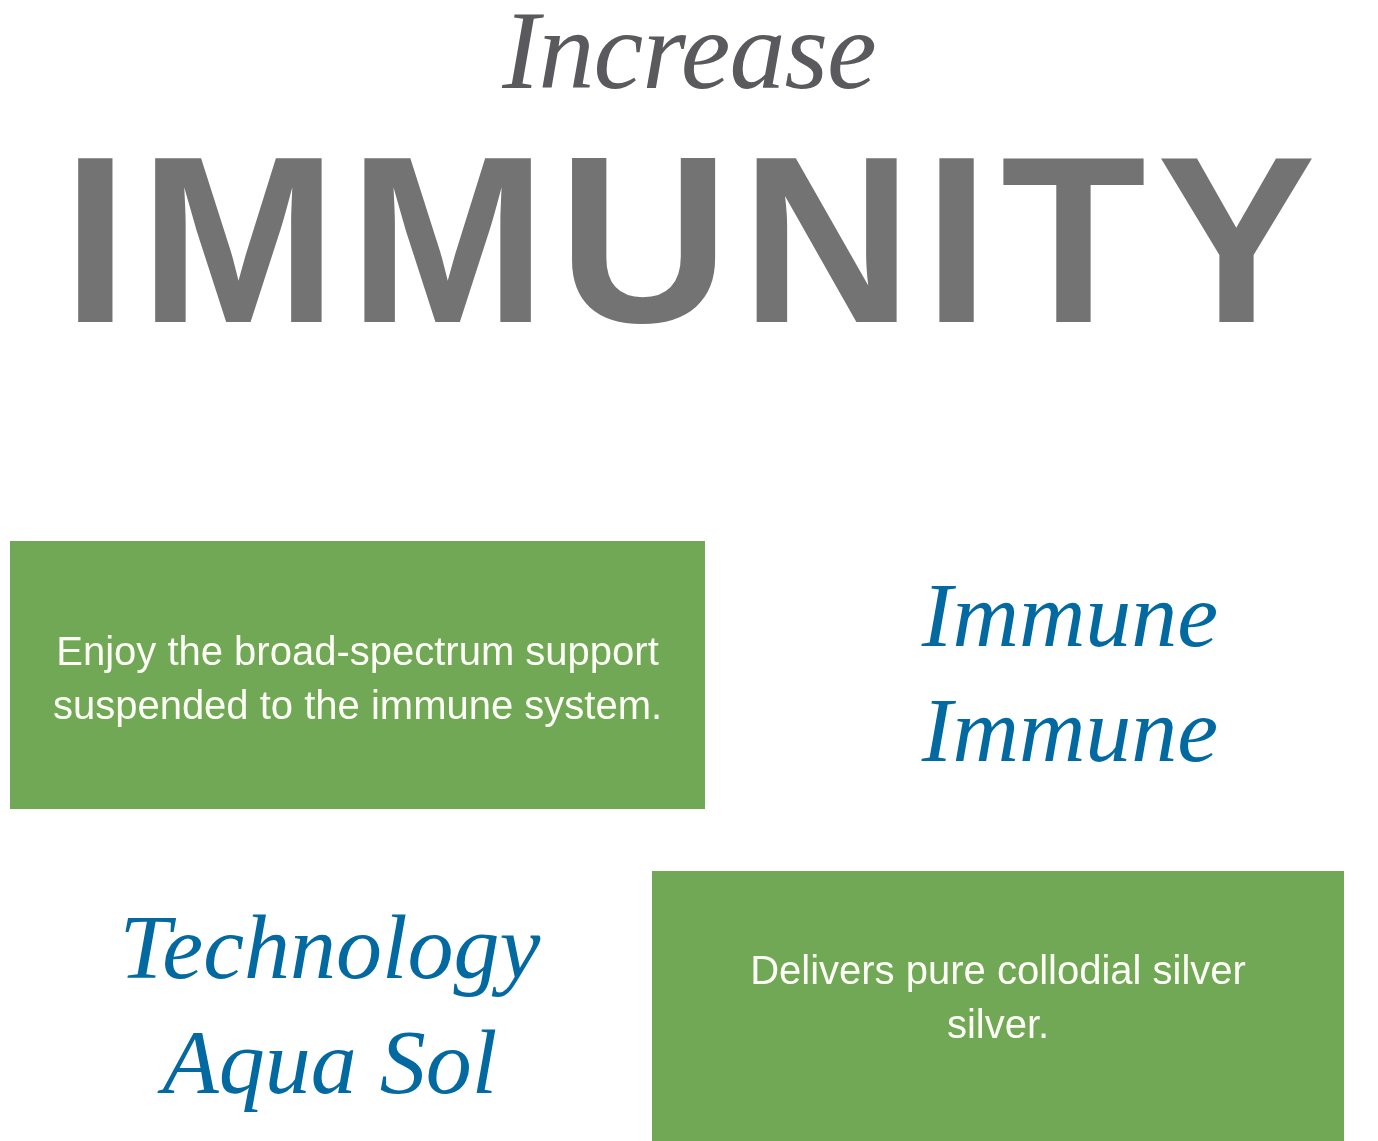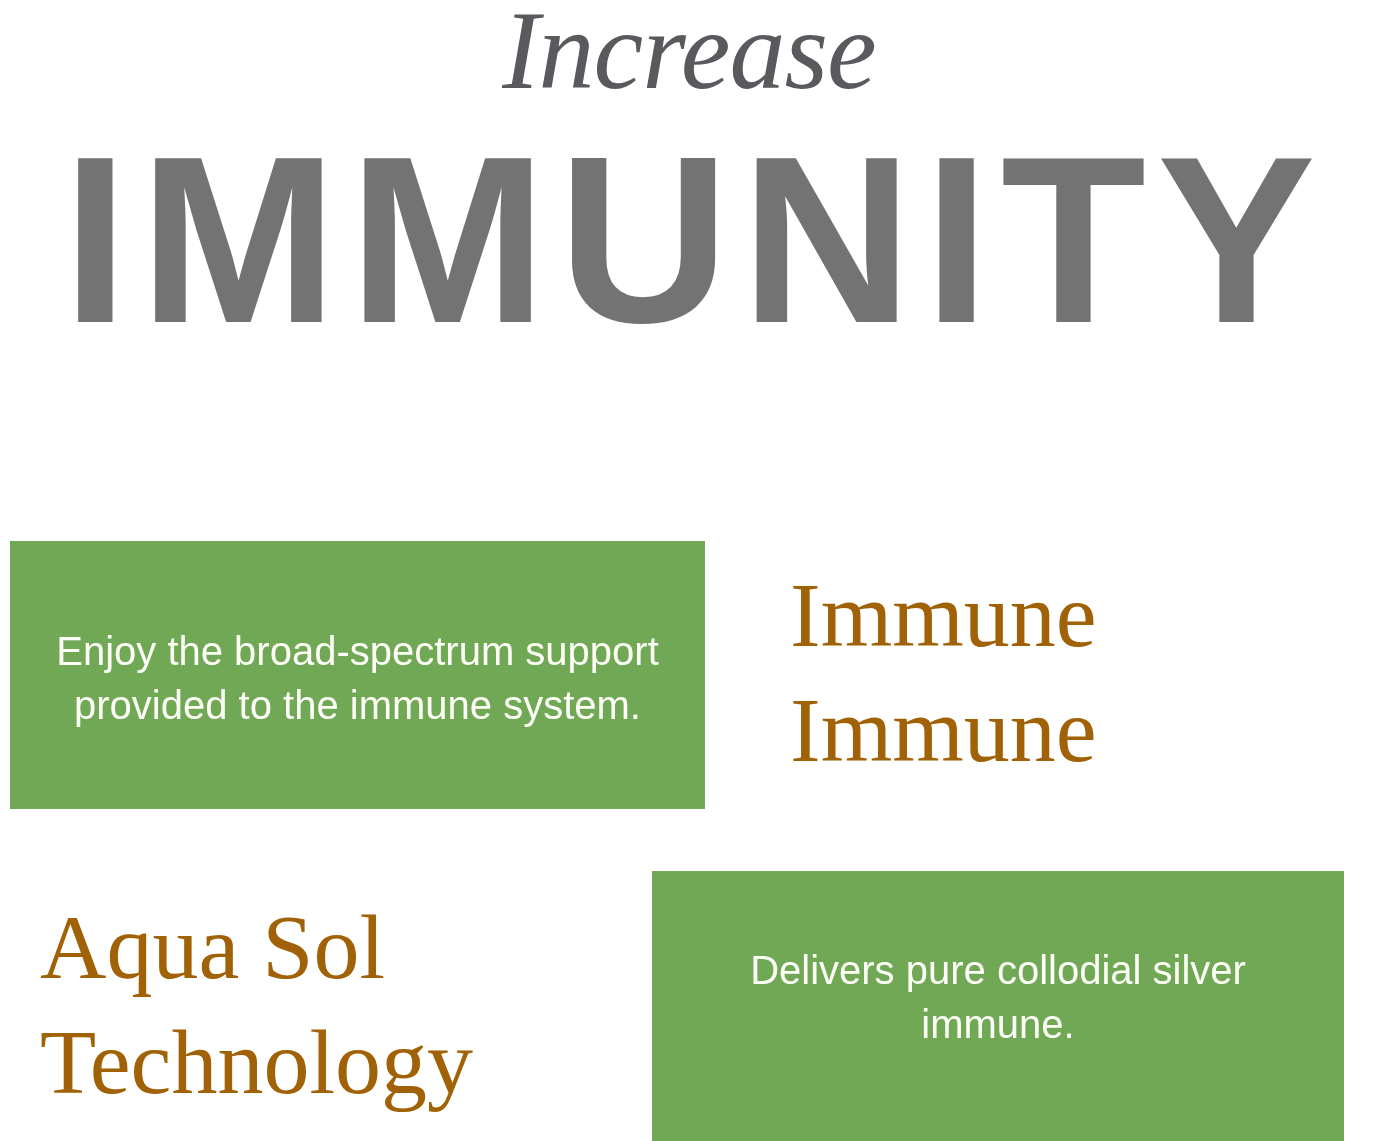--- a/index.html
+++ b/index.html
@@ -90,23 +90,24 @@
   #box-silver .box-text {
     font-size: 40px;
     padding: 0 22px;
     transform: translateY(-8px);
   }
 
   
   .serif-caption {
     position: absolute;
     font-family: "Liberation Serif", "DejaVu Serif", serif;
+    font-style: italic;
     font-weight: 400;
-    color: #a16207;
-    text-align: left;
+    color: #0369a1;
+    text-align: center;
     line-height: 1.25;
     letter-spacing: 0px;
   }
 
   #caption-immune-support {
     left: 790px;
     top: 558px;
     width: 560px;
     font-size: 92px;
   }
@@ -124,34 +125,34 @@
 
 <div id="canvas">
 
   <div class="headline-script">Increase</div>
 
   <div class="headline-main" style="transform: scaleX(1); transform-origin: center top;">IMMUNITY</div>
 
   <div class="green-box" id="box-immune">
     <div class="box-text">
       <span class="caption-line">Enjoy the broad-spectrum support</span>
-      <span class="caption-line">provided to the immune system.</span>
+      <span class="caption-line">suspended to the immune system.</span>
     </div>
   </div>
 
   <div class="serif-caption" id="caption-immune-support">
     <span class="caption-line">Immune</span>
     <span class="caption-line">Immune</span>
   </div>
 
   <div class="serif-caption" id="caption-aqua-sol">
+    <span class="caption-line">Technology</span>
     <span class="caption-line">Aqua Sol</span>
-    <span class="caption-line">Technology</span>
   </div>
 
   <div class="green-box" id="box-silver">
     <div class="box-text">
       <span class="caption-line">Delivers pure collodial silver</span>
-      <span class="caption-line">immune.</span>
+      <span class="caption-line">silver.</span>
     </div>
   </div>
 
 </div>
 
 </body></html>

